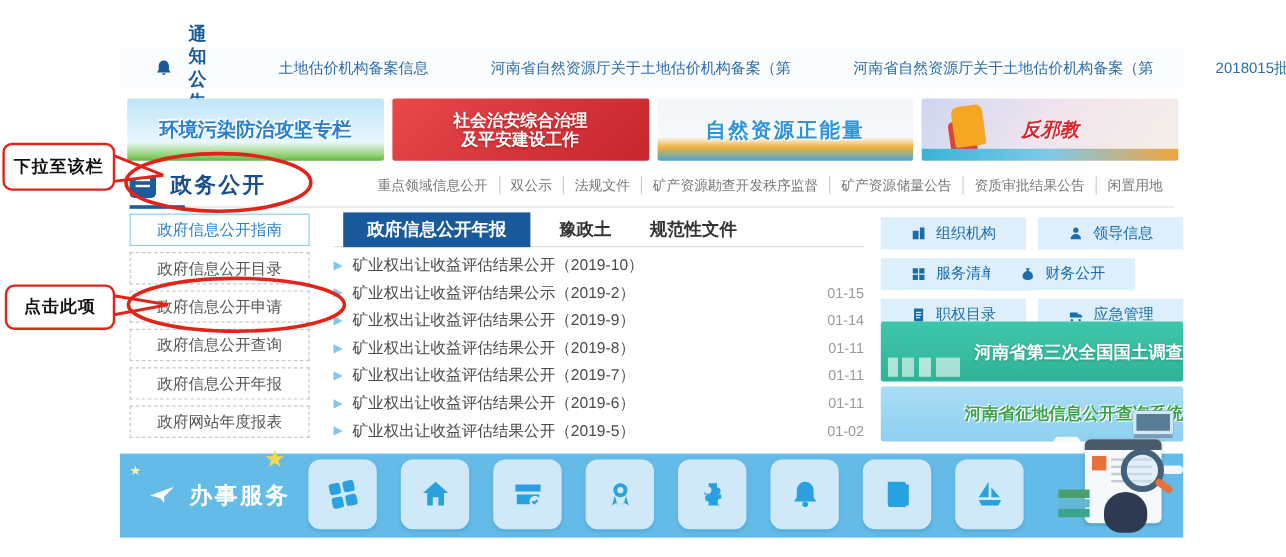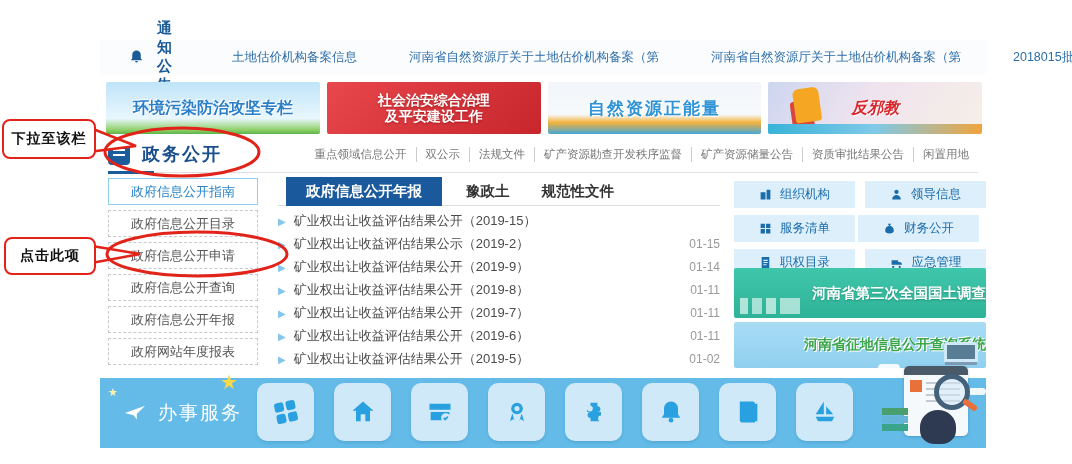--- a/index.html
+++ b/index.html
@@ -60,21 +60,21 @@
   .sb1 span{color:#fff;font-weight:bold;font-size:14.5px;text-shadow:0 1px 2px rgba(0,90,70,.4);white-space:nowrap;}
   .sb1 .town{position:absolute;left:6px;bottom:4px;width:60px;height:16px;background:linear-gradient(90deg,#e8f7f3 0 8px,transparent 8px 12px,#d9f2ec 12px 22px,transparent 22px 26px,#eafaf6 26px 36px,transparent 36px 40px,#d9f2ec 40px 52px);opacity:.7;}
   .sb2{top:282px;height:46px;background:linear-gradient(180deg,#a9dcf5,#8fd0f0);}
   .sb2 span{color:#3aa54a;font-weight:bold;font-size:14px;text-shadow:1px 1px 0 #fff,-1px -1px 0 #fff;white-space:nowrap;}
   .sb2 .laptop{position:absolute;right:8px;bottom:6px;width:34px;height:20px;background:#5a7d96;border-radius:3px 3px 0 0;box-shadow:inset 0 0 0 3px #cfe9f8,0 4px 0 -1px #7e9cb3;}
 
   
   .footer{position:absolute;left:0;top:338px;width:886px;height:70px;background:#64bbe8;overflow:visible;}
   .footer .star{position:absolute;color:#f7d84b;font-size:20px;left:120px;top:-8px;}
   .footer .star2{position:absolute;color:#fdf1b0;font-size:11px;left:8px;top:8px;}
-  .fs-label{position:absolute;left:22px;top:22px;display:flex;align-items:center;gap:10px;color:#fff;font-weight:normal;font-size:19px;letter-spacing:2px;}
+  .fs-label{position:absolute;left:22px;top:22px;display:flex;align-items:center;gap:10px;color:#fff;font-weight:bold;font-size:19px;letter-spacing:2px;}
   .tile{position:absolute;top:5px;width:57px;height:58px;background:#cfe9f8;border-radius:10px;display:flex;align-items:center;justify-content:center;color:#29a0df;cursor:pointer;box-shadow:0 2px 3px rgba(30,100,150,.18);}
   .illus{position:absolute;right:-2px;top:-16px;width:112px;height:86px;}
   .illus .win{position:absolute;left:28px;top:4px;width:64px;height:70px;background:#f6f9fb;border-radius:5px;box-shadow:0 1px 3px rgba(0,60,100,.25);}
   .illus .winbar{position:absolute;left:28px;top:4px;width:64px;height:9px;background:#4a5a68;border-radius:5px 5px 0 0;}
   .illus .sq{position:absolute;left:34px;top:18px;width:12px;height:12px;background:#e8703a;}
   .illus .ln{position:absolute;left:50px;top:20px;width:34px;height:2px;background:#c3ccd4;box-shadow:0 6px 0 #c3ccd4,0 12px 0 #c3ccd4,0 18px 0 #c3ccd4;}
   .illus .mag{position:absolute;left:58px;top:12px;width:26px;height:26px;border:5px solid #44617c;border-radius:50%;background:rgba(210,230,245,.55);}
   .illus .handle{position:absolute;left:86px;top:40px;width:16px;height:6px;background:#e8703a;transform:rotate(35deg);border-radius:3px;}
   .illus .head{position:absolute;left:44px;top:48px;width:36px;height:34px;background:#2d3a52;border-radius:50% 50% 40% 40%;}
   .illus .books{position:absolute;left:6px;top:62px;width:26px;height:7px;background:#3aa58a;box-shadow:0 -8px 0 #64b5d8,0 -16px 0 #4b9e6e;}
@@ -147,21 +147,21 @@
     <div class="side-item" style="top:298px">政府网站年度报表</div>
 
     <div class="tabs">
       <span class="tab active">政府信息公开年报</span>
       <span class="tab">豫政土</span>
       <span class="tab">规范性文件</span>
     </div>
 
     <div class="art-row" style="top:170px">
         <span class="tri">▶</span>
-        <span class="atitle">矿业权出让收益评估结果公开（2019-15）</span>
+        <span class="atitle">矿业权出让收益评估结果公开（2019-10）</span>
         <span class="adate"></span>
       </div>
     <div class="art-row" style="top:193px">
         <span class="tri">▶</span>
         <span class="atitle">矿业权出让收益评估结果公示（2019-2）</span>
         <span class="adate">01-15</span>
       </div>
     <div class="art-row" style="top:216px">
         <span class="tri">▶</span>
         <span class="atitle">矿业权出让收益评估结果公开（2019-9）</span>
@@ -200,21 +200,21 @@
           <path d="M4 21c0-5 4-8 8-8s8 3 8 8z"></path>
         </svg>
       <span>领导信息</span>
     </div>
     <div class="qbtn" style="left:634px;top:175px">
       <svg width="13" height="13" viewBox="0 0 24 24" fill="#1a6cab">
           <path d="M3 3h8v8H3zm10 0h8v8h-8zM3 13h8v8H3zm10 0h8v8h-8z"></path>
         </svg>
       <span>服务清单</span>
     </div>
-    <div class="qbtn" style="left:758px;top:175px">
+    <div class="qbtn" style="left:725px;top:175px">
       <svg width="13" height="13" viewBox="0 0 24 24" fill="#1a6cab">
           <path d="M9 3h6l-2 4h-2zM12 7c5 0 8 4 8 9 0 3-3 5-8 5s-8-2-8-5c0-5 3-9 8-9z"></path>
         </svg>
       <span>财务公开</span>
     </div>
     <div class="qbtn" style="left:634px;top:209px">
       <svg width="13" height="13" viewBox="0 0 24 24" fill="#1a6cab">
           <path d="M5 2h14v20H5zM8 7h8v2H8zm0 4h8v2H8zm0 4h6v2H8z" fill-rule="evenodd"></path>
         </svg>
       <span>职权目录</span>

